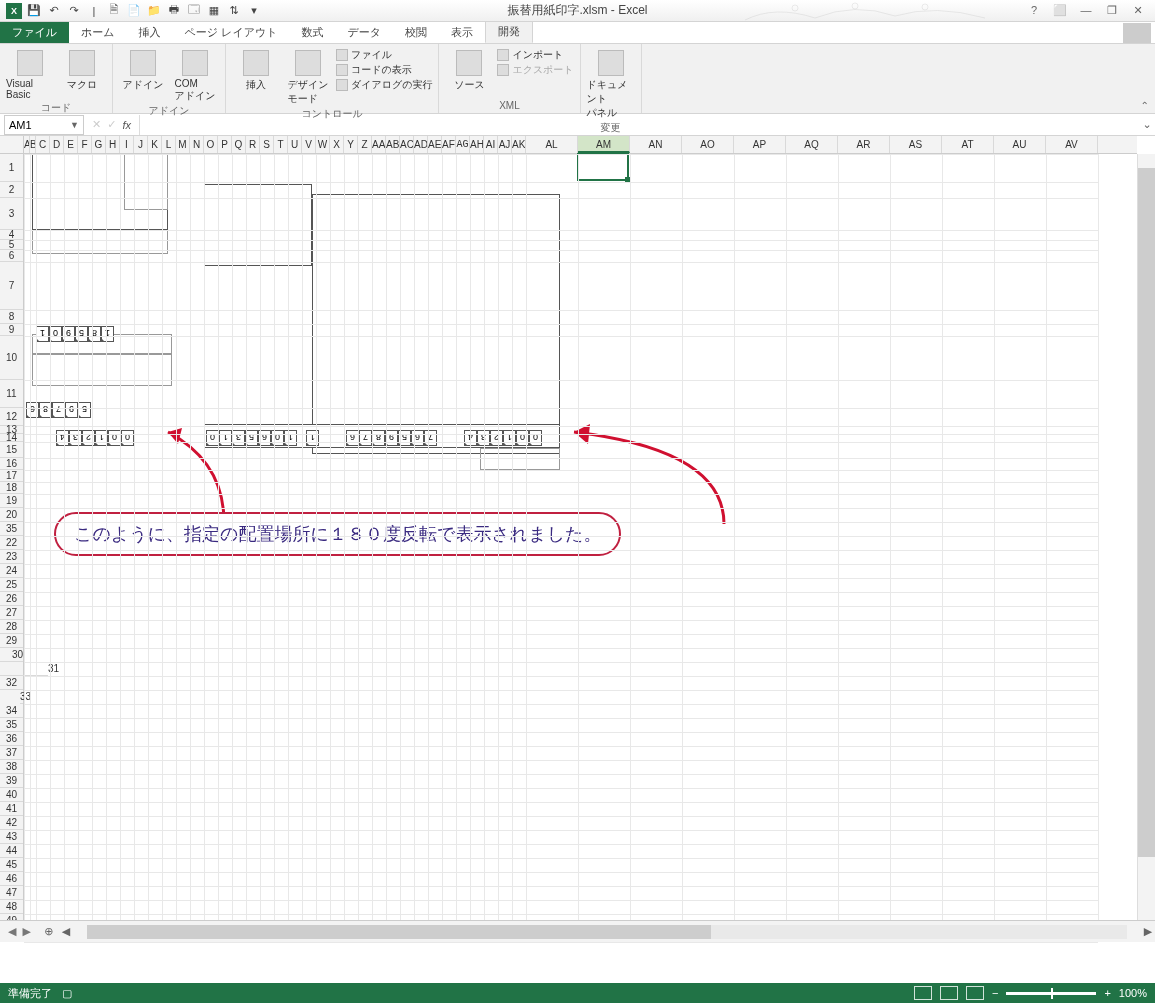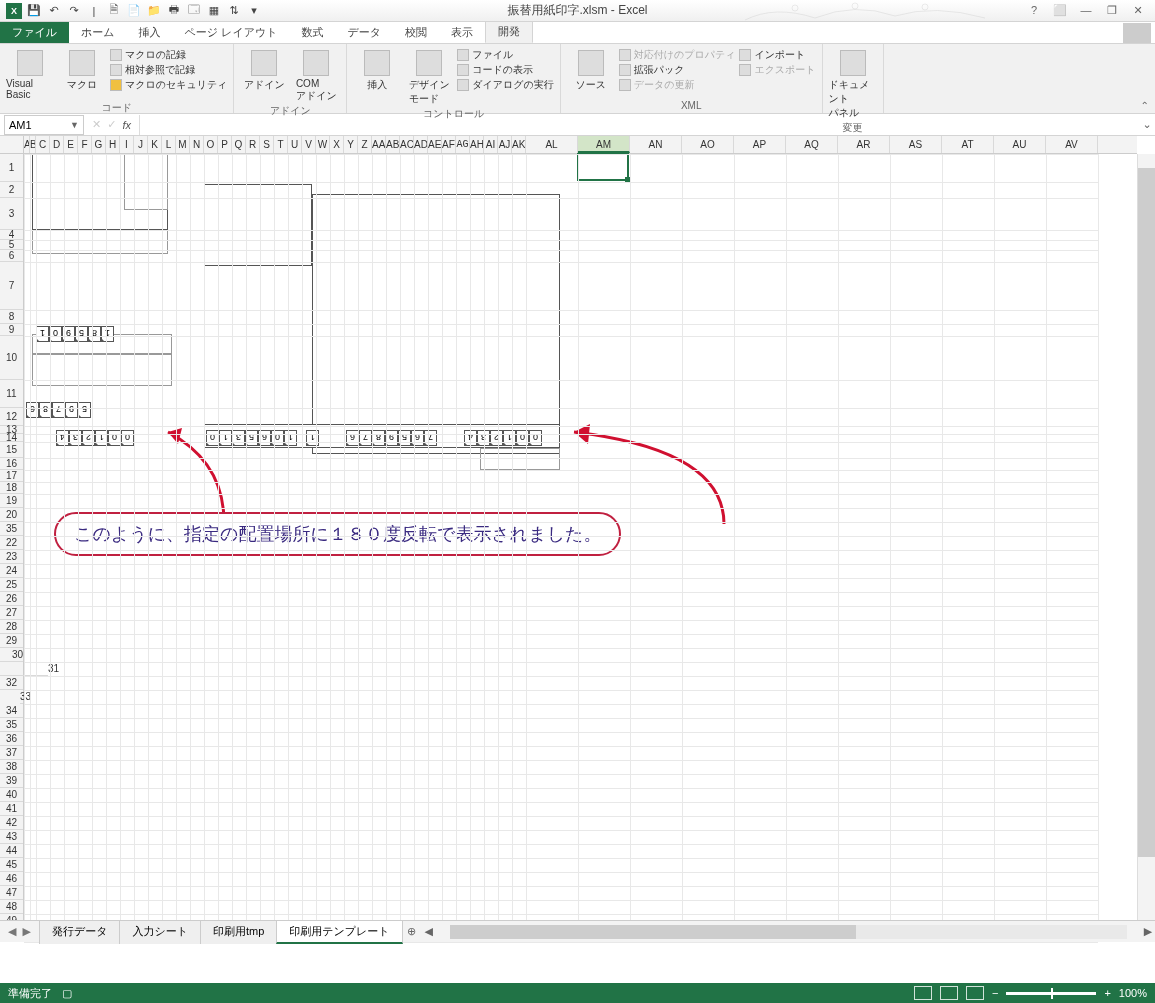--- a/index.html
+++ b/index.html
@@ -142,34 +142,20 @@
   <div class="group">
     <div class="body">
       <div class="bigbtn">
           <div class="ic"></div>
           <span>Visual Basic</span>
         </div>
       <div class="bigbtn">
           <div class="ic"></div>
           <span>マクロ</span>
         </div>
-      <div class="smallstack">
-        <div>
-            <span class="sic"></span>
-            <span>マクロの記録</span>
-          </div>
-        <div>
-            <span class="sic"></span>
-            <span>相対参照で記録</span>
-          </div>
-        <div>
-            <span class="sic" style="background:#f0c040"></span>
-            <span>マクロのセキュリティ</span>
-          </div>
-      </div>
     </div>
     <div class="label">コード</div>
   </div>
   <div class="group">
     <div class="body">
       <div class="bigbtn">
           <div class="ic"></div>
           <span>アドイン</span>
         </div>
       <div class="bigbtn">
@@ -207,34 +193,20 @@
       </div>
     </div>
     <div class="label">コントロール</div>
   </div>
   <div class="group">
     <div class="body">
       <div class="bigbtn">
           <div class="ic"></div>
           <span>ソース</span>
         </div>
-      <div class="smallstack">
-        <div style="color:#aaa">
-            <span class="sic"></span>
-            <span>対応付けのプロパティ</span>
-          </div>
-        <div>
-            <span class="sic"></span>
-            <span>拡張パック</span>
-          </div>
-        <div style="color:#aaa">
-            <span class="sic"></span>
-            <span>データの更新</span>
-          </div>
-      </div>
       <div class="smallstack">
         <div>
             <span class="sic"></span>
             <span>インポート</span>
           </div>
         <div style="color:#aaa">
             <span class="sic"></span>
             <span>エクスポート</span>
           </div>
       </div>
@@ -540,26 +512,20 @@
     </div>
   <div class="vscroll">
       <div class="thumb"></div>
     </div>
 
   <div class="sheettabs">
     <div class="nav">
         <span>◀</span>
         <span>▶</span>
       </div>
-    <div class="tabs" id="stabs">
-        <div class="stab">発行データ</div>
-        <div class="stab">入力シート</div>
-        <div class="stab">印刷用tmp</div>
-        <div class="stab active">印刷用テンプレート</div>
-      </div>
     <div class="add">⊕</div>
     <div class="hscroll">
       <span class="sbtn">◀</span>
         <div class="track">
           <div class="thumb"></div>
         </div>
         <span class="sbtn">▶</span>
     </div>
   </div>
 </div>

